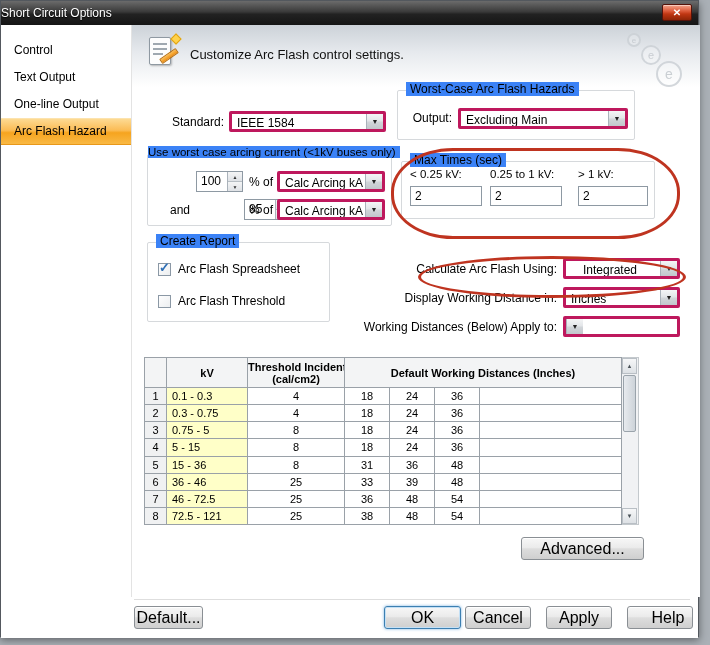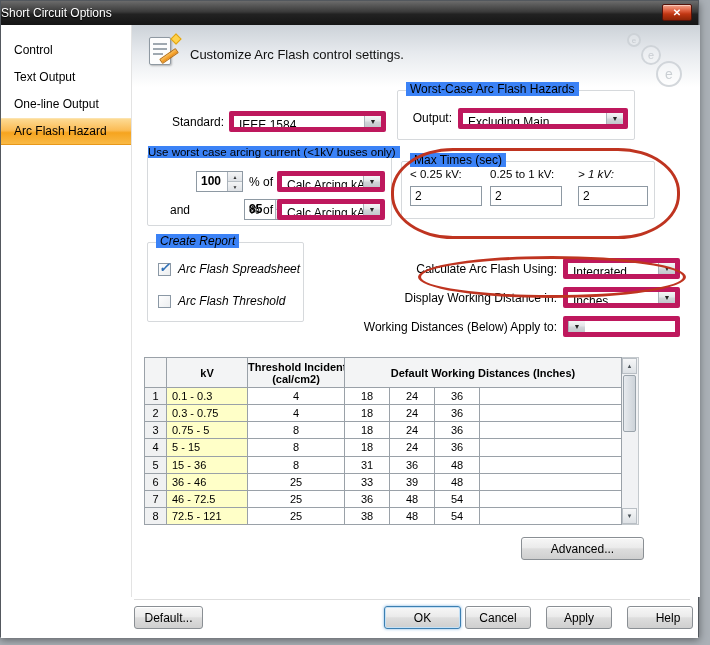--- a/index.html
+++ b/index.html
@@ -51,29 +51,29 @@
     display:flex; align-items:center; justify-content:center; opacity:.85; background:rgba(255,255,255,.25); }
 
   .lbl { position:absolute; font-size:12px; line-height:22px; white-space:nowrap; }
   .lbl.r { text-align:right; }
 
   
   .group { position:absolute; border:1px solid #d6d9dc; border-radius:2px; }
   .group .legend { position:absolute; top:-9px; background:#3b82f6; padding:0 4px 0 0; font-size:12px; white-space:nowrap; }
 
   
-  .combo { position:absolute; height:21px; border:5px solid #be185d; border-radius:2px; background:#fff;
+  .combo { position:absolute; height:21px; border:3px solid #be185d; border-radius:2px; background:#fff;
     display:flex; align-items:stretch; cursor:default; }
   .combo .ctext { flex:1; font-size:12px; line-height:19px; padding:0 5px; white-space:nowrap; overflow:hidden; }
   .combo .cbtn { width:17px; display:flex; align-items:center; justify-content:center;
     background:linear-gradient(180deg,#f4f5f6,#e3e6e9 45%,#d1d5d9 55%,#c2c7cc);
     border-left:1px solid #aab2ba; font-size:7px; color:#222; }
 
   
-  .spin { position:absolute; height:21px; border:1px solid #8e99a3; background:#fff; display:flex;font-weight:bold; }
+  .spin { position:absolute; height:21px; border:1px solid #8e99a3; background:#fff; display:flex; }
   .spin .sval { flex:1; font-size:12px; line-height:19px; padding-left:4px; }
   .spin .sbtns { width:15px; display:flex; flex-direction:column; border-left:1px solid #aab2ba; }
   .spin .sbtn { flex:1; display:flex; align-items:center; justify-content:center; font-size:5px; color:#333;
     background:linear-gradient(180deg,#f4f5f6,#dfe2e6); }
   .spin .sbtn:first-child { border-bottom:1px solid #b7bec4; }
 
   
   .tinput { position:absolute; height:20px; border:1px solid #8e99a3; background:#fff; font-size:12px;
     line-height:18px; padding-left:4px; }
 
@@ -100,21 +100,21 @@
   
   .vscroll { width:17px; height:168px; background:#f1f2f4; border:1px solid #c4c9cd; border-left:none;
     position:relative; }
   .sarrow { position:absolute; left:0; width:15px; height:16px; display:flex; align-items:center; justify-content:center;
     font-size:6px; color:#4a5258; background:linear-gradient(180deg,#f6f7f8,#dde1e5); border:1px solid #b9bfc5; }
   .sarrow.up { top:0; } .sarrow.down { bottom:0; }
   .sthumb { position:absolute; left:1px; top:17px; width:13px; height:57px; border:1px solid #9aa3ab;
     border-radius:2px; background:linear-gradient(90deg,#e7eaee,#cdd3d9); }
 
   
-  .btn { position:absolute; height:23px; border:1px solid #8a8f94; border-radius:3px; font-size:12px;
+  .btn { position:absolute; height:23px; border:1px solid #8a8f94; border-radius:3px; font-size:16px;
     display:flex; align-items:center; justify-content:center; cursor:default;
     background:linear-gradient(180deg,#f7f7f7 0%,#ebebeb 45%,#dddddd 52%,#cfcfcf 100%);
     box-shadow:inset 0 1px 0 #fff; }
   .btn.focused { border-color:#3c7fb1; box-shadow:inset 0 0 0 1px #c4e0f5, 0 0 3px rgba(86,157,217,.8); }
 
   .footer { position:absolute; left:0; top:596px; width:697px; height:41px; background:#fff; }
   .footer .sep { position:absolute; left:133px; right:8px; top:2px; height:1px; background:#dedede; }
 
   
   .annot { position:absolute; border:3px solid #bf3420; pointer-events:none; z-index:60; }
@@ -229,42 +229,42 @@
         <span class="cbtn">
             <span>▼</span>
           </span>
       </div>
     </div>
 
     <div class="group" style="left:269px;top:136px;width:254px;height:58px;">
       <span class="legend" style="left:8px;padding-left:4px;">Max Times (sec)</span>
       <div class="lbl" style="left:8px;top:2px;line-height:20px;font-size:11.5px;">&lt; 0.25 kV:</div>
       <div class="lbl" style="left:88px;top:2px;line-height:20px;font-size:11.5px;">0.25 to 1 kV:</div>
-      <div class="lbl" style="left:176px;top:2px;line-height:20px;font-size:11.5px;font-style:italic;">&gt; 1 kV:</div>
+      <div class="lbl" style="left:176px;top:2px;line-height:20px;font-size:11.5px;">&gt; 1 kV:</div>
       <div class="tinput" style="left:8px;top:24px;width:72px;">2</div>
       <div class="tinput" style="left:88px;top:24px;width:72px;">2</div>
       <div class="tinput" style="left:176px;top:24px;width:70px;">2</div>
     </div>
 
-    <div class="group" style="left:15px;top:217px;width:157px;height:80px;font-style:italic;">
+    <div class="group" style="left:15px;top:217px;width:183px;height:80px;">
       <span class="legend" style="left:8px;padding-left:4px;">Create Report</span>
       <div class="cbrow" style="left:10px;top:16px;">
         <span class="cbox">
             <span class="mark">✓</span>
           </span>
         <span class="cl">Arc Flash Spreadsheet</span>
       </div>
       <div class="cbrow" style="left:10px;top:48px;">
         <span class="cbox"></span>
         <span class="cl">Arc Flash Threshold</span>
       </div>
     </div>
 
     <div class="lbl r" style="left:120px;top:233px;width:305px;">Calculate Arc Flash Using:</div>
-    <div class="combo" style="left:431px;top:233px;width:117px;">
+    <div class="combo" style="left:431px;top:233px;width:117px;padding-left:12px;">
       <span class="ctext">Integrated</span>
       <span class="cbtn">
           <span>▼</span>
         </span>
     </div>
 
     <div class="lbl r" style="left:120px;top:262px;width:305px;">Display Working Distance in:</div>
     <div class="combo" style="left:431px;top:262px;width:117px;">
       <span class="ctext">Inches</span>
       <span class="cbtn">

